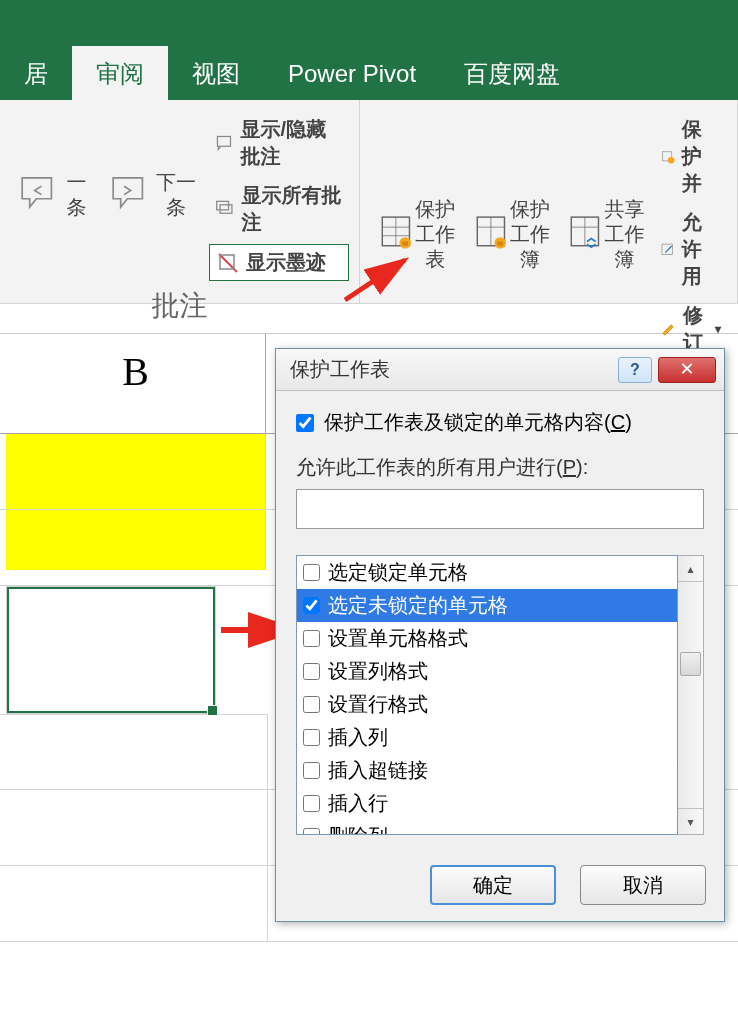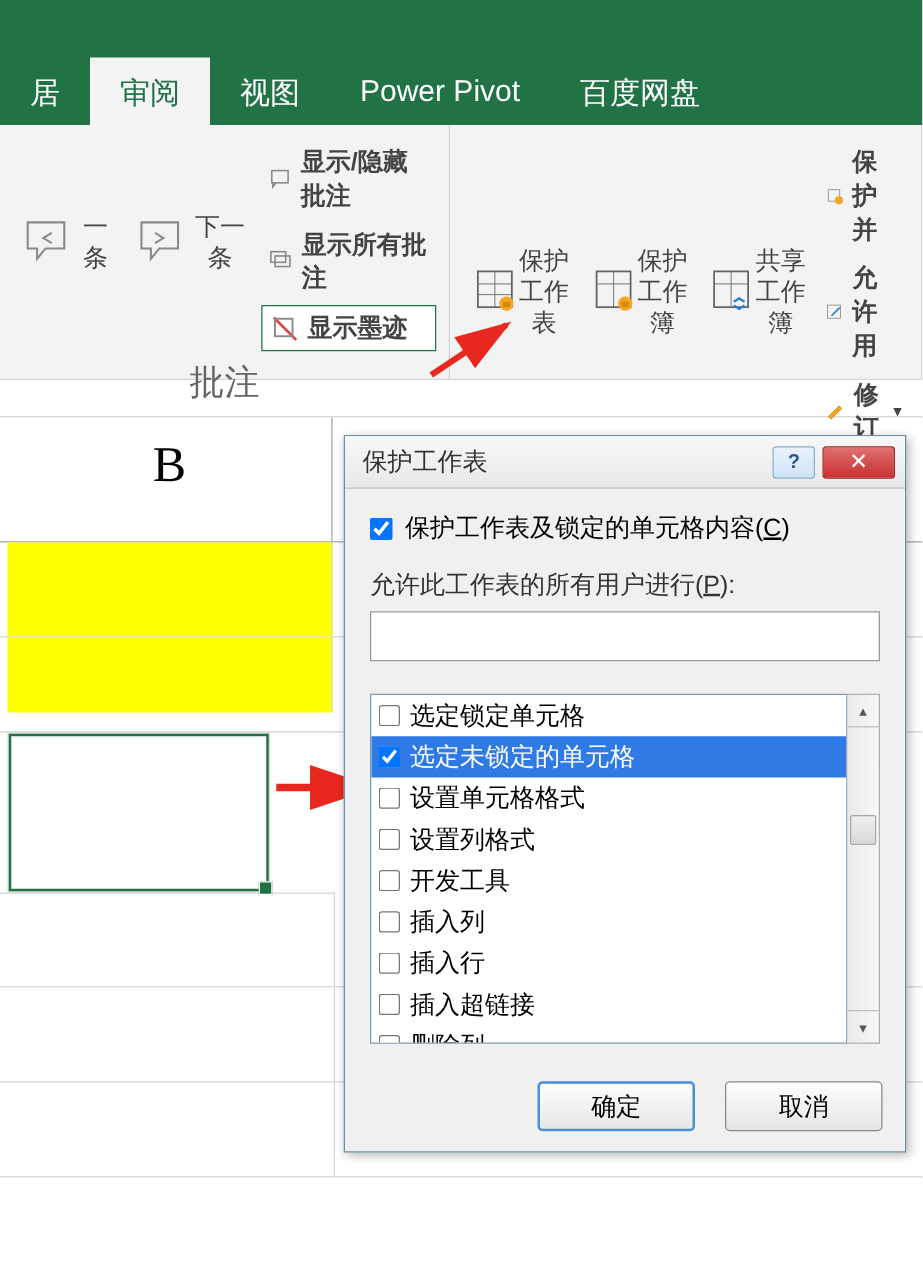--- a/index.html
+++ b/index.html
@@ -257,33 +257,33 @@
         <div class="perm-item">
             <input type="checkbox" style="">
             <span>设置单元格格式</span>
           </div>
         <div class="perm-item">
             <input type="checkbox" style="">
             <span>设置列格式</span>
           </div>
         <div class="perm-item">
             <input type="checkbox" style="">
-            <span>开发工具</span>
+            <span>设置行格式</span>
           </div>
         <div class="perm-item">
             <input type="checkbox" style="">
             <span>插入列</span>
           </div>
         <div class="perm-item">
             <input type="checkbox" style="">
+            <span>插入超链接</span>
+          </div>
+        <div class="perm-item">
+            <input type="checkbox" style="">
             <span>插入行</span>
-          </div>
-        <div class="perm-item">
-            <input type="checkbox" style="">
-            <span>插入超链接</span>
           </div>
         <div class="perm-item">
             <input type="checkbox" style="">
             <span>删除列</span>
           </div>
 
       </div>
       <div class="perm-scroll">
         <div class="scroll-btn">▴</div>
         <div class="scroll-track">

